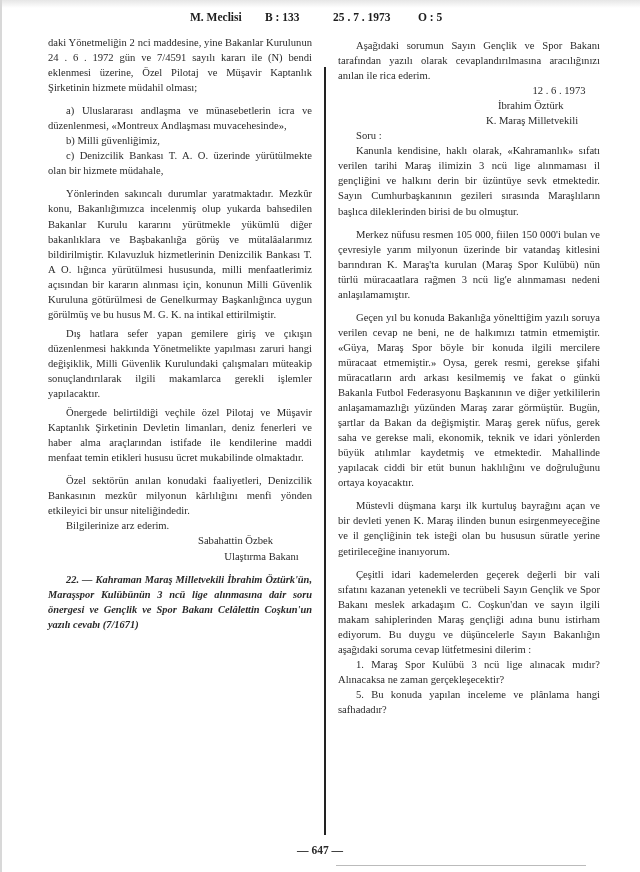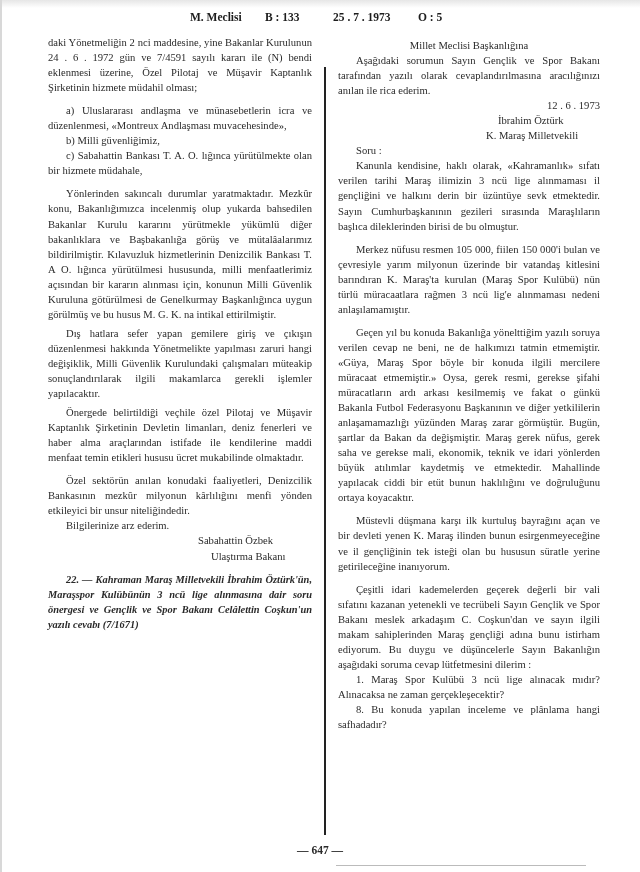--- a/index.html
+++ b/index.html
@@ -32,21 +32,21 @@
   .col-left { left: 48px; width: 264px; }
   .col-right { left: 338px; width: 262px; top: 38px; }
   .rule {
     position: absolute; left: 324px; top: 67px; width: 1.5px; height: 768px; background: #222;
   }
   p { margin: 0; }
   .ind { text-indent: 18px; }
   .gap { margin-top: 8px; }
   .center { text-align: center; }
   .sig { padding-left: 150px; text-align: left; }
-  .sig2 { padding-left: 163px; text-align: left; }
+  .sig2 { padding-left: 163px; text-align: center; }
   .item { text-indent: 18px; }
   .italic-block { font-style: italic; font-weight: bold; font-size: 10.4px; line-height: 15px; }
   .page-number {
     position: absolute; top: 844px; left: 297px;
     font-family: "Liberation Serif", serif; font-weight: bold; font-size: 11.5px;
   }
   .bottom-line {
     position: absolute; left: 336px; top: 865px; width: 250px; height: 1px; background: #bbb;
   }
 </style>
@@ -60,43 +60,42 @@
   <span style="left:190px">M. Meclisi</span>
   <span style="left:265px">B : 133</span>
   <span style="left:333px">25 . 7 . 1973</span>
   <span style="left:418px">O : 5</span>
 </div>
 
 <div class="col col-left">
   <p>daki Yönetmeliğin 2 nci maddesine, yine Bakanlar Kurulunun 24 . 6 . 1972 gün ve 7/4591 sayılı kararı ile (N) bendi eklenmesi üzerine, Özel Pilotaj ve Müşavir Kaptanlık Şirketinin hizmete müdahil olması;</p>
   <p class="item gap">a) Uluslararası andlaşma ve münasebetlerin icra ve düzenlenmesi, «Montreux Andlaşması muvacehesinde»,</p>
   <p class="item">b) Milli güvenliğimiz,</p>
-  <p class="item">c) Sabahattin Bankası T. A. O. lığınca yürütülmekte olan bir hizmete müdahale,</p>
+  <p class="item">c) Denizcilik Bankası T. A. O. üzerinde yürütülmekte olan bir hizmete müdahale,</p>
   <p class="ind gap">Yönlerinden sakıncalı durumlar yaratmaktadır. Mezkûr konu, Bakanlığımızca incelenmiş olup yukarda bahsedilen Bakanlar Kurulu kararını yürütmekle yükümlü diğer bakanlıklara ve Başbakanlığa görüş ve mütalâalarımız bildirilmiştir. Kılavuzluk hizmetlerinin Denizcilik Bankası T. A O. lığınca yürütülmesi hususunda, milli menfaatlerimiz açısından bir kararın alınması için, konunun Milli Güvenlik Kuruluna götürülmesi de Genelkurmay Başkanlığınca uygun görülmüş ve bu husus M. G. K. na intikal ettirilmiştir.</p>
   <p class="ind" style="margin-top:4px">Dış hatlara sefer yapan gemilere giriş ve çıkışın düzenlenmesi hakkında Yönetmelikte yapılması zaruri hangi değişiklik, Milli Güvenlik Kurulundaki çalışmaları müteakip sonuçlandırılarak ilgili makamlarca gerekli işlemler yapılacaktır.</p>
   <p class="ind" style="margin-top:4px">Önergede belirtildiği veçhile özel Pilotaj ve Müşavir Kaptanlık Şirketinin Devletin limanları, deniz fenerleri ve haber alma araçlarından istifade ile kendilerine maddi menfaat temin etikleri hususu ücret mukabilinde olmaktadır.</p>
   <p class="ind gap">Özel sektörün anılan konudaki faaliyetleri, Denizcilik Bankasının mezkûr milyonun kârlılığını menfi yönden etkileyici bir unsur niteliğindedir.</p>
   <p class="ind">Bilgilerinize arz ederim.</p>
   <p class="sig">Sabahattin Özbek</p>
   <p class="sig2">Ulaştırma Bakanı</p>
   <p class="ind italic-block gap">22. — Kahraman Maraş Milletvekili İbrahim Öztürk'ün, Maraşspor Kulübünün 3 ncü lige alınmasına dair soru önergesi ve Gençlik ve Spor Bakanı Celâlettin Coşkun'un yazılı cevabı (7/1671)</p>
 </div>
 
 <div class="rule"></div>
 
 <div class="col col-right">
-  <p class="center">Millet Meclisi Başkanlığına</p>
   <p class="ind">Aşağıdaki sorumun Sayın Gençlik ve Spor Bakanı tarafından yazılı olarak cevaplandırılmasına aracılığınızı anılan ile rica ederim.</p>
-  <p style="padding-left:180px;text-align:right">12 . 6 . 1973</p>
+  <p style="padding-left:180px;text-align:center">12 . 6 . 1973</p>
   <p style="padding-left:160px;text-align:left">İbrahim Öztürk</p>
   <p style="padding-left:148px;text-align:left">K. Maraş Milletvekili</p>
   <p style="padding-left:18px;text-align:left">Soru :</p>
   <p class="ind">Kanunla kendisine, haklı olarak, «Kahramanlık» sıfatı verilen tarihi Maraş ilimizin 3 ncü lige alınmaması il gençliğini ve halkını derin bir üzüntüye sevk etmektedir. Sayın Cumhurbaşkanının gezileri sırasında Maraşlıların başlıca dileklerinden birisi de bu olmuştur.</p>
   <p class="ind gap">Merkez nüfusu resmen 105 000, fiilen 150 000'i bulan ve çevresiyle yarım milyonun üzerinde bir vatandaş kitlesini barındıran K. Maraş'ta kurulan (Maraş Spor Kulübü) nün türlü müracaatlara rağmen 3 ncü lig'e alınmaması nedeni anlaşılamamıştır.</p>
   <p class="ind gap">Geçen yıl bu konuda Bakanlığa yönelttiğim yazılı soruya verilen cevap ne beni, ne de halkımızı tatmin etmemiştir. «Güya, Maraş Spor böyle bir konuda ilgili mercilere müracaat etmemiştir.» Oysa, gerek resmi, gerekse şifahi müracatların ardı arkası kesilmemiş ve fakat o günkü Bakanla Futbol Federasyonu Başkanının ve diğer yetkililerin anlaşamamazlığı yüzünden Maraş zarar görmüştür. Bugün, şartlar da Bakan da değişmiştir. Maraş gerek nüfus, gerek saha ve gerekse mali, ekonomik, teknik ve idari yönlerden büyük atılımlar kaydetmiş ve etmektedir. Mahallinde yapılacak ciddi bir etüt bunun haklılığını ve doğruluğunu ortaya koyacaktır.</p>
   <p class="ind gap">Müstevli düşmana karşı ilk kurtuluş bayrağını açan ve bir devleti yenen K. Maraş ilinden bunun esirgenmeyeceğine ve il gençliğinin tek isteği olan bu hususun süratle yerine getirileceğine inanıyorum.</p>
   <p class="ind gap">Çeşitli idari kademelerden geçerek değerli bir vali sıfatını kazanan yetenekli ve tecrübeli Sayın Gençlik ve Spor Bakanı meslek arkadaşım C. Coşkun'dan ve sayın ilgili makam sahiplerinden Maraş gençliği adına bunu istirham ediyorum. Bu duygu ve düşüncelerle Sayın Bakanlığın aşağıdaki soruma cevap lütfetmesini dilerim :</p>
   <p class="ind">1. Maraş Spor Kulübü 3 ncü lige alınacak mıdır? Alınacaksa ne zaman gerçekleşecektir?</p>
-  <p class="ind">8. Bu konuda yapılan inceleme ve plânlama hangi safhadadır?</p>
+  <p class="ind">5. Bu konuda yapılan inceleme ve plânlama hangi safhadadır?</p>
 </div>
 
 <div class="page-number">— 647 —</div>
 <div class="bottom-line"></div>
 
 </body></html>

